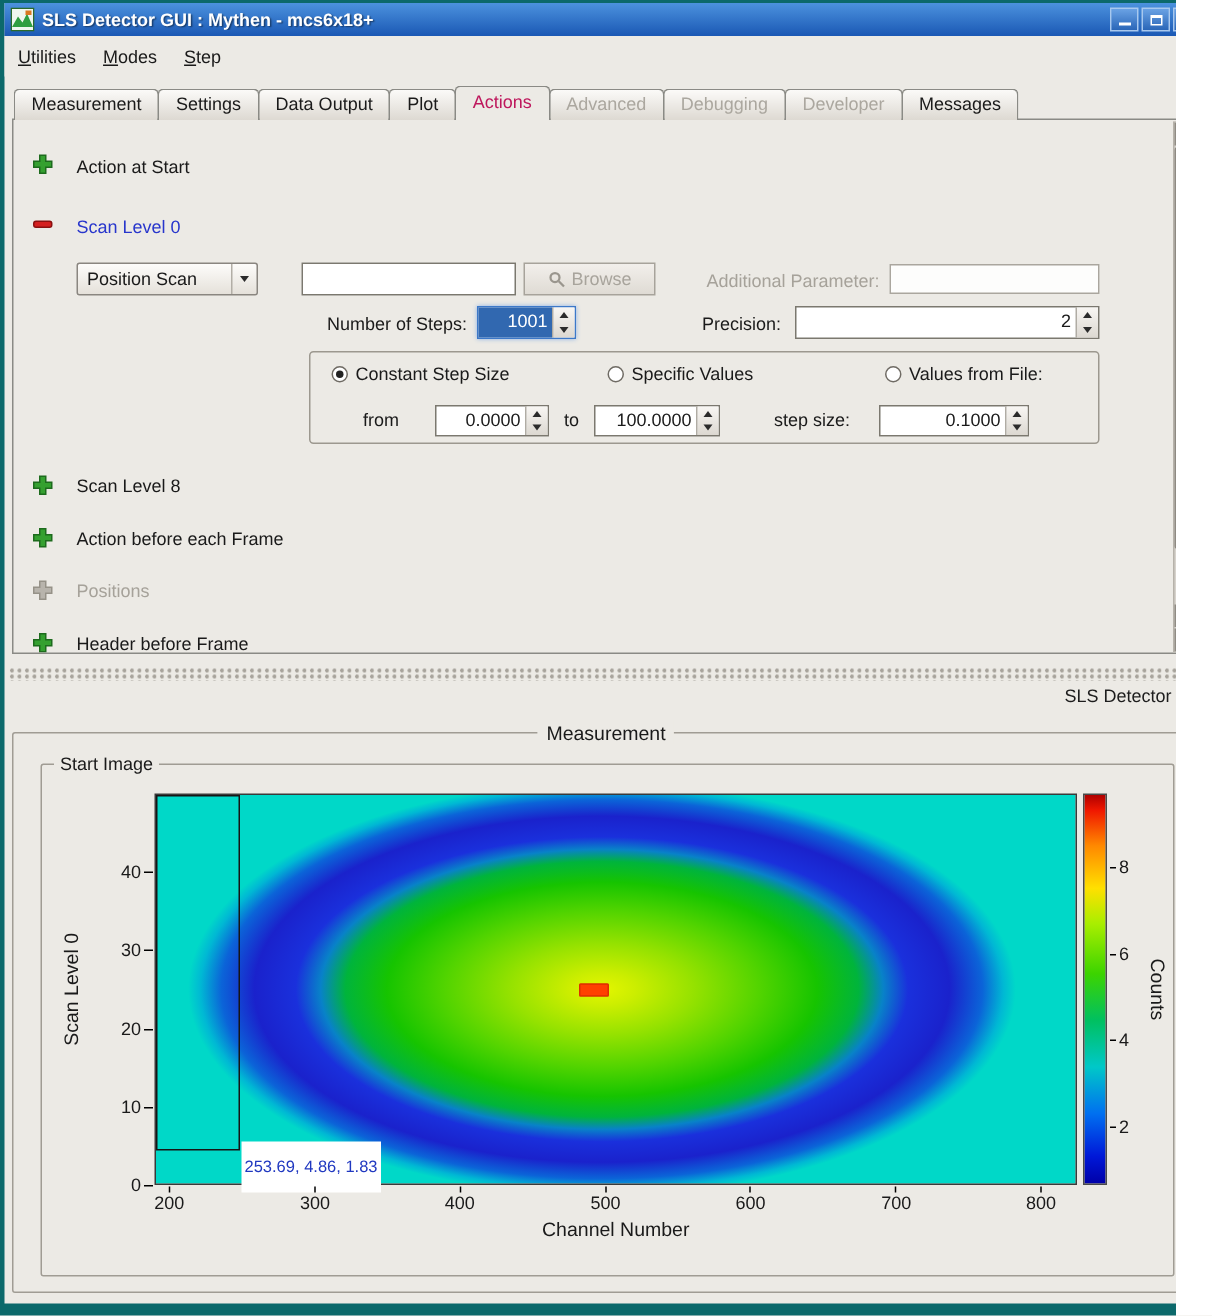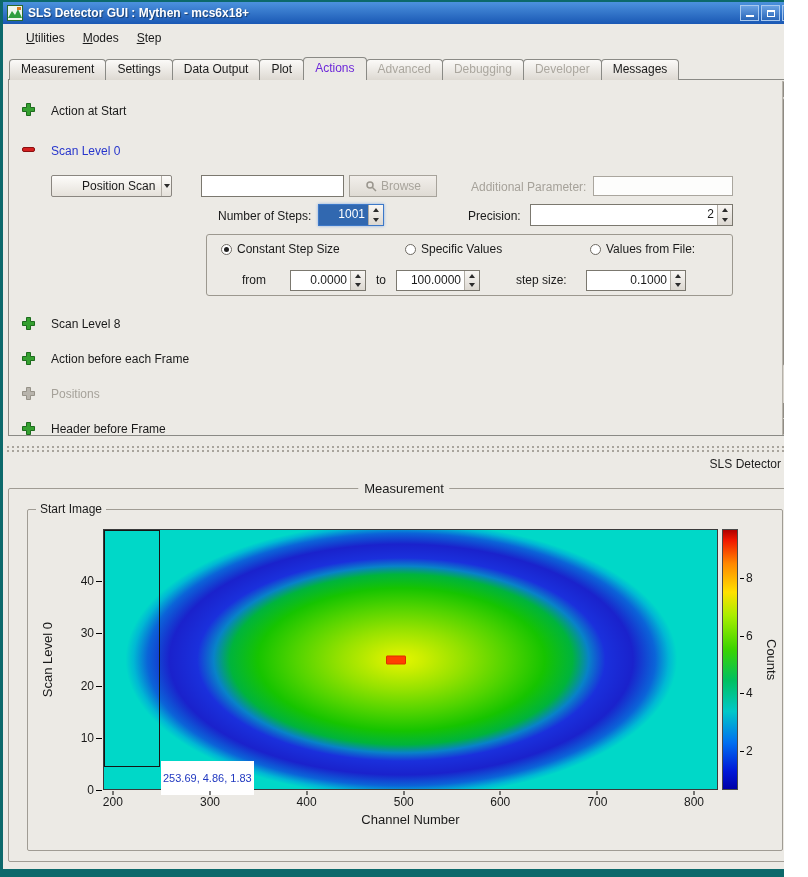--- a/index.html
+++ b/index.html
@@ -16,43 +16,43 @@
   .title-text { flex:1; color:#fff; font-weight:bold; font-size:12px; text-shadow:1px 1px 1px rgba(0,0,0,.45);
                 white-space:nowrap; overflow:hidden; }
   .win-btn { width:19px; height:16px; margin-left:2px; border:1px solid #a8c8ee;
              background:linear-gradient(#6aa2e4,#2a66b8); color:#fff; display:flex;
              align-items:center; justify-content:center; font-size:9px; line-height:1; cursor:default; }
   .glyph-min { width:8px; height:7px; border-bottom:2px solid #fff; }
   .glyph-max { width:8px; height:7px; border:1px solid #fff; border-top-width:2px; }
 
   
   .menubar { position:absolute; left:0; top:22px; width:802px; height:27px; background:#eceae5;
-             display:flex; align-items:center; padding-left:14px; }
+             display:flex; align-items:center; padding-left:0; }
   .menu-item { display:inline-block; padding:4px 9px; }
   .menu-item::first-letter { text-decoration:underline; }
 
   
   .tabbar { position:absolute; left:6px; top:55px; height:23px; display:flex; align-items:flex-end; z-index:3; }
   .tab { height:21px; line-height:19px; padding:0 11px; border:1px solid #8a8a85; border-bottom:none;
          border-top-left-radius:4px; border-top-right-radius:4px;
          background:linear-gradient(#fbfaf8,#ddd9d2); margin-right:-1px; white-space:nowrap; }
-  .tab.active { height:23px; line-height:21px; background:#eceae5; color:#6d28d9; z-index:4; position:relative; }
+  .tab.active { height:23px; line-height:21px; background:#eceae5; color:#be185d; z-index:4; position:relative; }
   .tab.disabled { color:#aba79f; }
 
   
   .panel { position:absolute; left:5px; top:77px; width:792px; height:357px;
            border:1px solid #8a8a85; background:#eceae5; overflow:hidden; z-index:2; }
   .item-icon { position:absolute; width:15px; height:15px; }
   .item-label { position:absolute; font-size:12px; white-space:nowrap; }
   .lbl-blue { color:#2836cc; }
   .lbl-gray { color:#a6a29a; }
 
   .combo { position:absolute; border:1px solid #8a8680; border-radius:2px;
            background:linear-gradient(#fdfcfa,#e5e1da); display:flex; align-items:stretch; }
-  .combo .cval { flex:1; padding:3px 6px; white-space:nowrap;margin-left:24px; }
+  .combo .cval { flex:1; padding:3px 6px; white-space:nowrap; }
   .combo .cbtn { width:17px; border-left:1px solid #b2aea6; display:flex; align-items:center; justify-content:center; }
 
   .tfield { position:absolute; border:1px solid #7b786f; background:#fff; padding:2px 4px; font:inherit; }
   .tfield:disabled { border-color:#aaa69e; background:#fdfdfc; }
 
   .qbtn { position:absolute; border:1px solid #a7a39b; border-radius:0;
           background:linear-gradient(#f2efeb,#dfdbd4); display:flex; align-items:center;
           justify-content:center; gap:4px; color:#a8a49c; }
 
   .spin { position:absolute; background:#fff; border:1px solid #7b786f; display:flex;text-align:right; }

